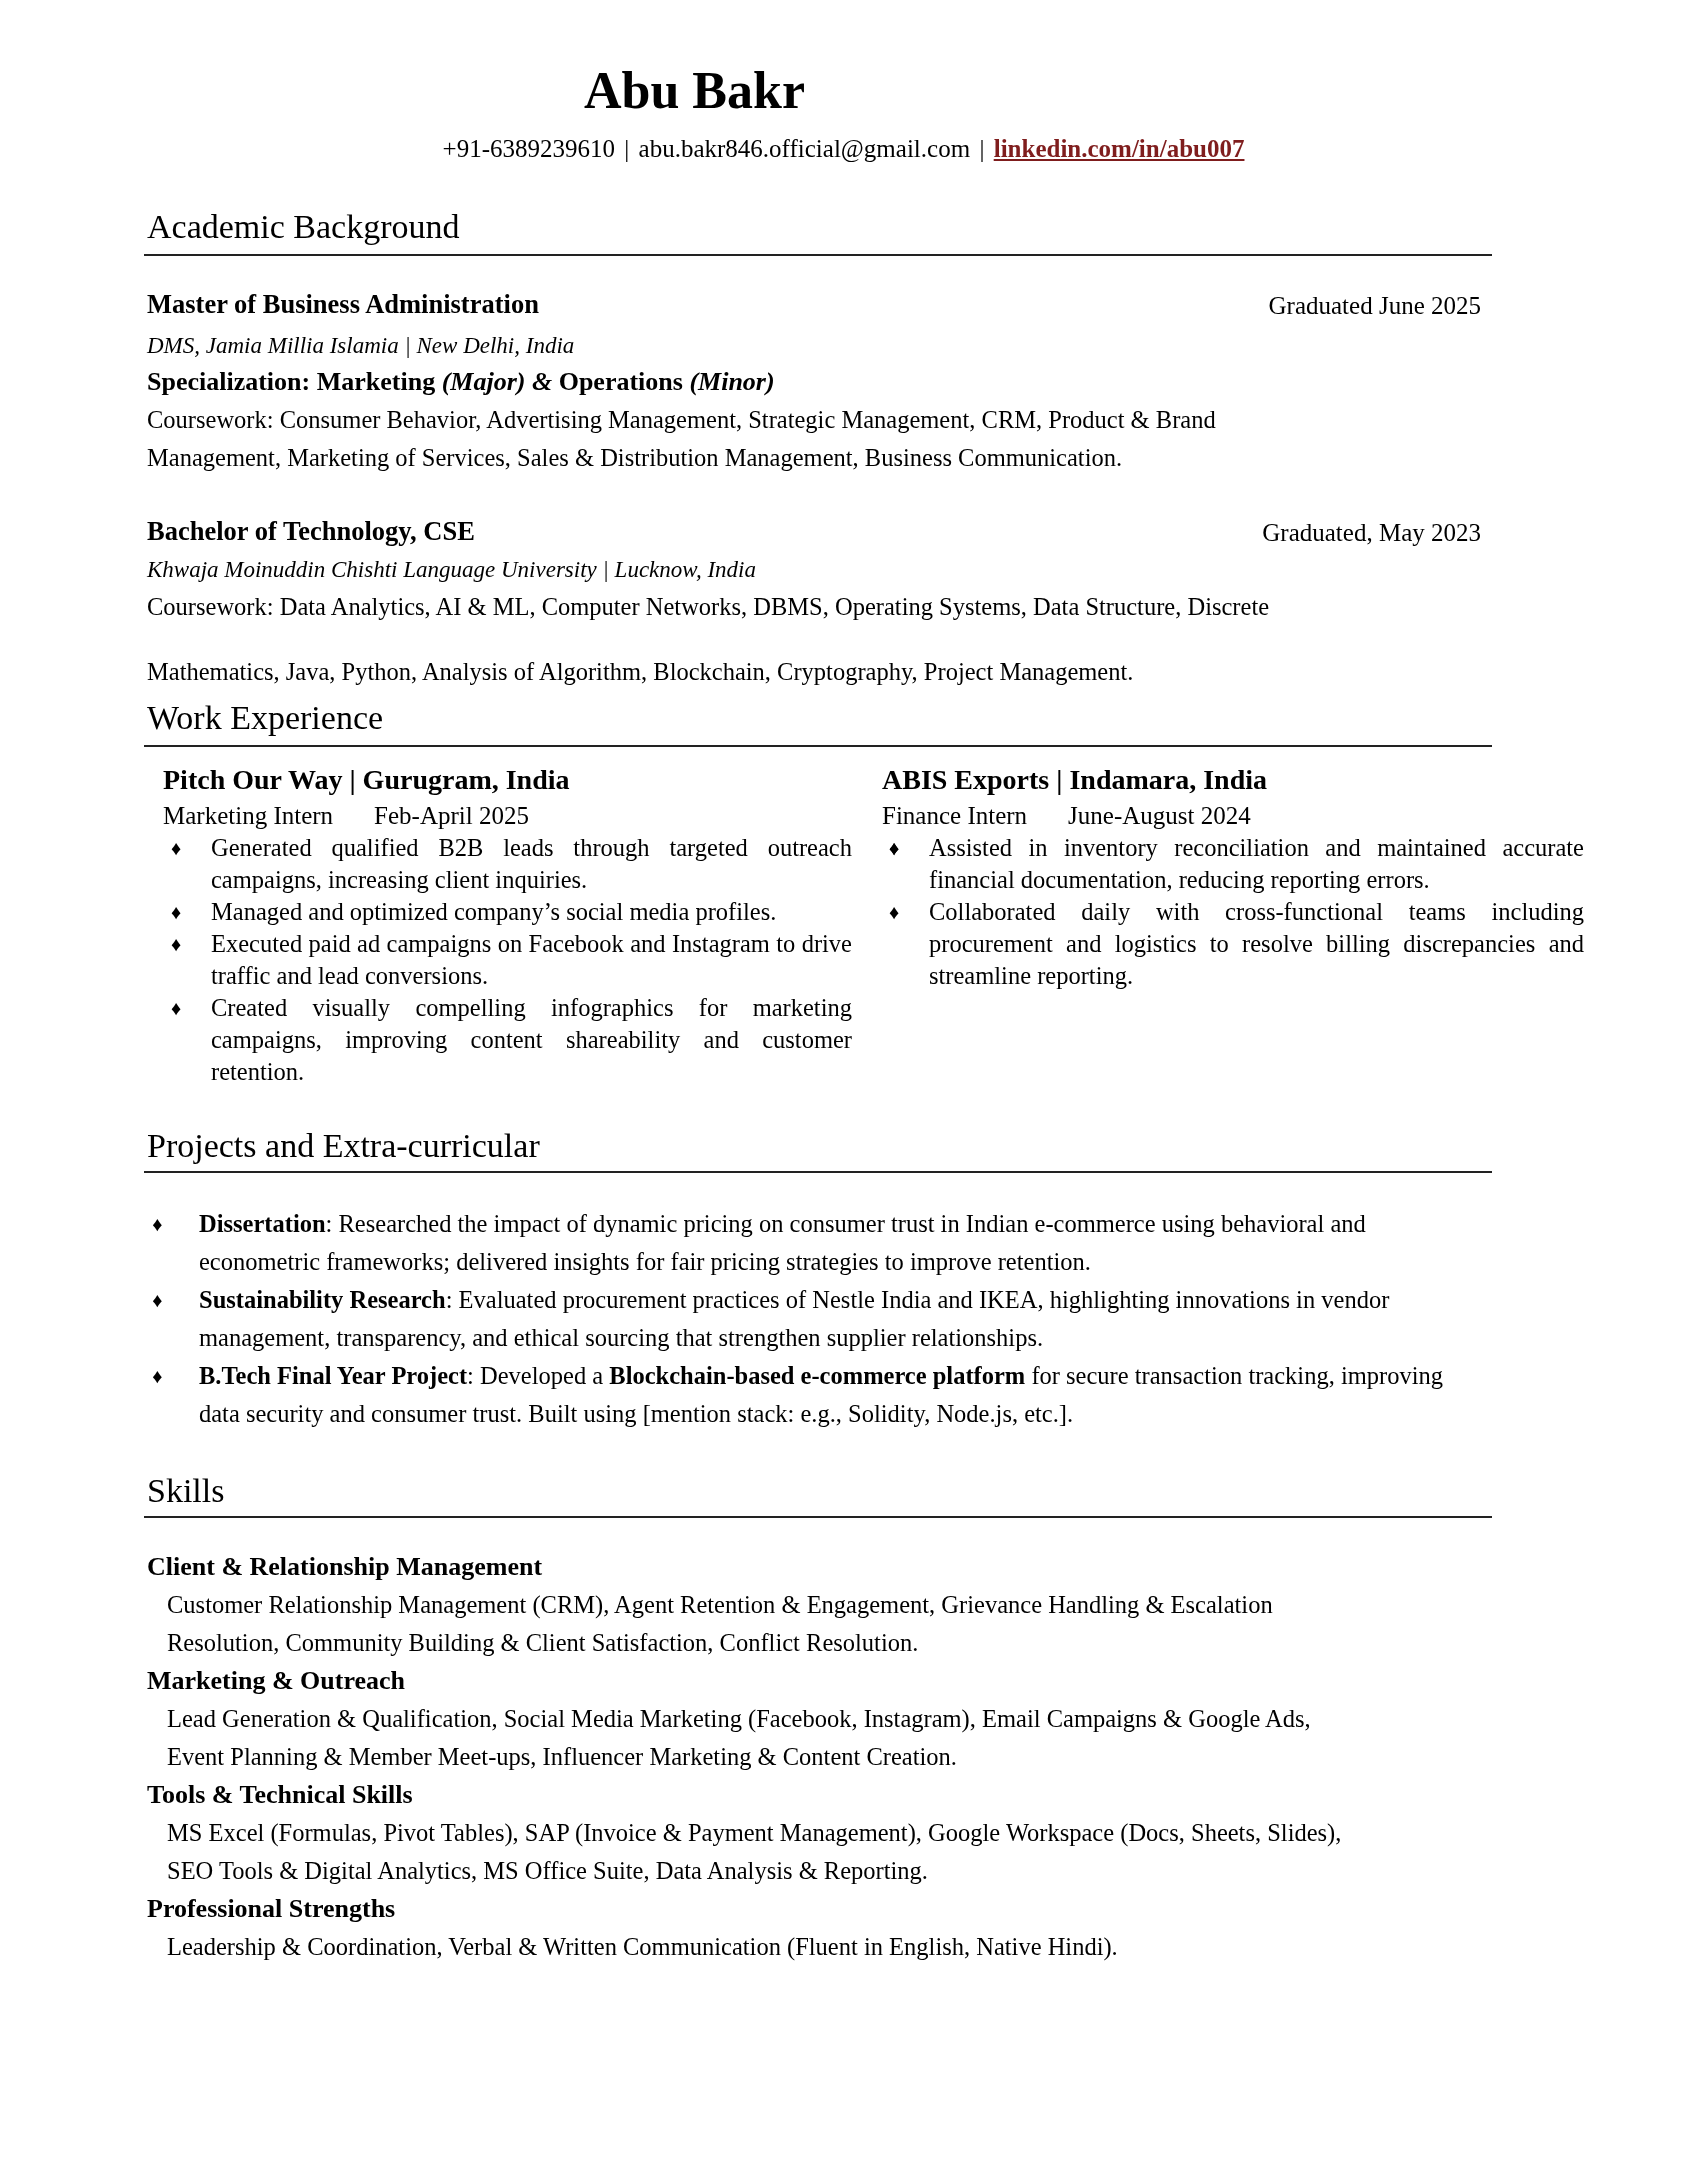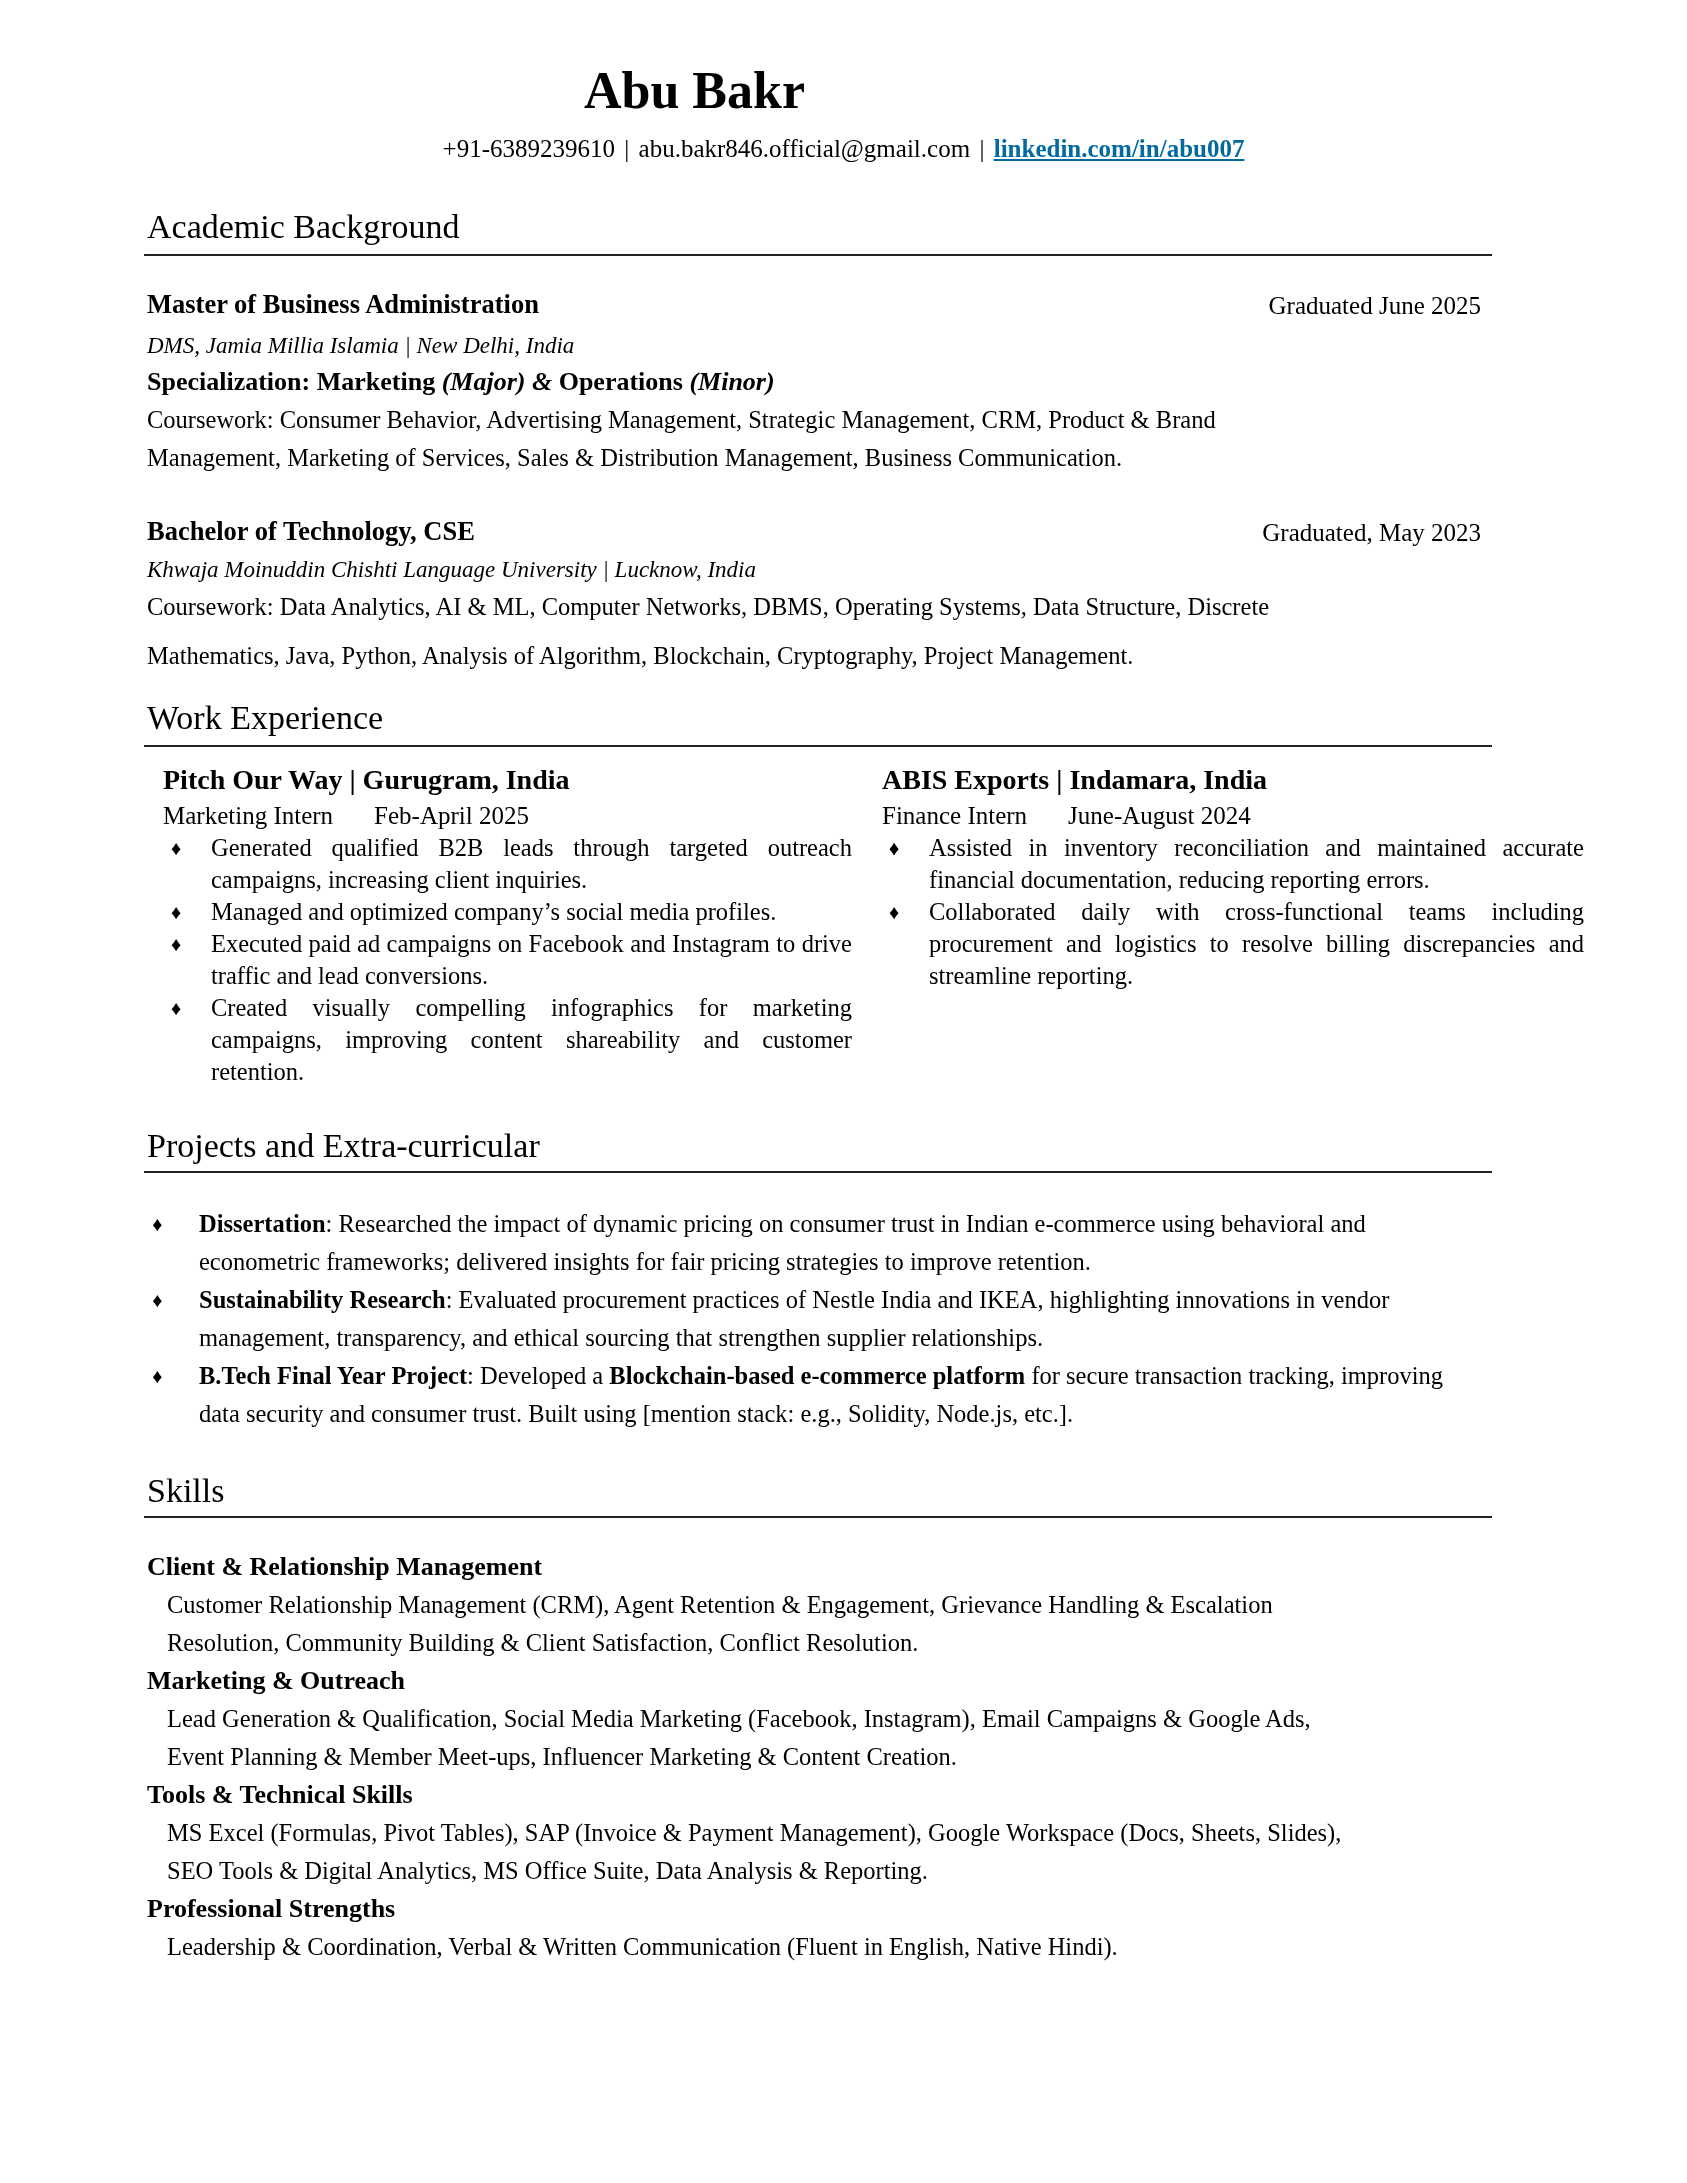--- a/index.html
+++ b/index.html
@@ -2,21 +2,21 @@
 <html style="font-size:10.6px"><head>
 <meta charset="utf-8">
 <style>
   html, body { margin: 0; padding: 0; background: #ffffff; }
   body { width: 1687px; height: 2183px; position: relative; overflow: hidden;
          font-family: "Liberation Serif", "DejaVu Serif", serif; color: #000; }
   .abs { position: absolute; white-space: nowrap; line-height: 1; }
   .name { left: 0; width: 1389px; top: 65px; text-align: center; font-size: 52px; font-weight: bold; }
   .contact { left: 0; width: 1687px; top: 136px; text-align: center; font-size: 25px; }
   .contact .sep { margin: 0 9.3px; }
-  .contact a { color: #0369a1; font-weight: bold; text-decoration: underline; font-family: Liberation Serif, serif; }
+  .contact a { color: #7f1d1d; font-weight: bold; text-decoration: underline; font-family: Liberation Serif, serif; }
   .sec-title { left: 147px; font-size: 34px; }
   .rule { position: absolute; left: 144px; width: 1348px; height: 2px; background: #222; }
   .t36 { font-size: 24.5px; }
   .b { font-weight: bold; }
   .i { font-style: italic; }
   .right { right: 206px; text-align: right; }
   .deg-title { left: 147px; font-size: 26.5px; font-weight: bold; }
   .line { left: 147px; font-size: 24.5px; }
   .col-head { font-size: 28px; font-weight: bold; }
   .col-sub { font-size: 25px; }
@@ -48,21 +48,21 @@
 <div class="abs line b" style="top:369px;font-size:26px">
   <span>Specialization: Marketing </span><span class="i">(Major)</span><span class="i"> &amp; </span><span>Operations </span><span class="i">(Minor)</span>
 </div>
 <div class="abs line" style="top:408px">Coursework: Consumer Behavior, Advertising Management, Strategic Management, CRM, Product &amp; Brand</div>
 <div class="abs line" style="top:446px">Management, Marketing of Services, Sales &amp; Distribution Management, Business Communication.</div>
 
 <div class="abs deg-title" style="top:518px">Bachelor of Technology, CSE</div>
 <div class="abs right t36" style="top:520px;font-size:25px">Graduated, May 2023</div>
 <div class="abs line i" style="top:558px;font-size:23px">Khwaja Moinuddin Chishti Language University | Lucknow, India</div>
 <div class="abs line" style="top:595px">Coursework: Data Analytics, AI &amp; ML, Computer Networks, DBMS, Operating Systems, Data Structure, Discrete</div>
-<div class="abs line" style="top:644px">Mathematics, Java, Python, Analysis of Algorithm, Blockchain, Cryptography, Project Management.</div>
+<div class="abs line" style="top:660px">Mathematics, Java, Python, Analysis of Algorithm, Blockchain, Cryptography, Project Management.</div>
 
 <div class="abs sec-title" style="top:701px">Work Experience</div>
 <div class="rule" style="top:745px"></div>
 
 <div class="abs col-head" style="left:163px;top:766px">Pitch Our Way | Gurugram, India</div>
 <div class="abs col-sub" style="left:163px;top:803px">
   <span>Marketing Intern</span><span class="gap"></span><span>Feb-April 2025</span>
 </div>
 <ul class="bullet-list" style="left:171px;top:832px;width:681px">
   <li><span class="dia">♦</span><span>Generated qualified B2B leads through targeted outreach campaigns, increasing client inquiries.</span></li>

